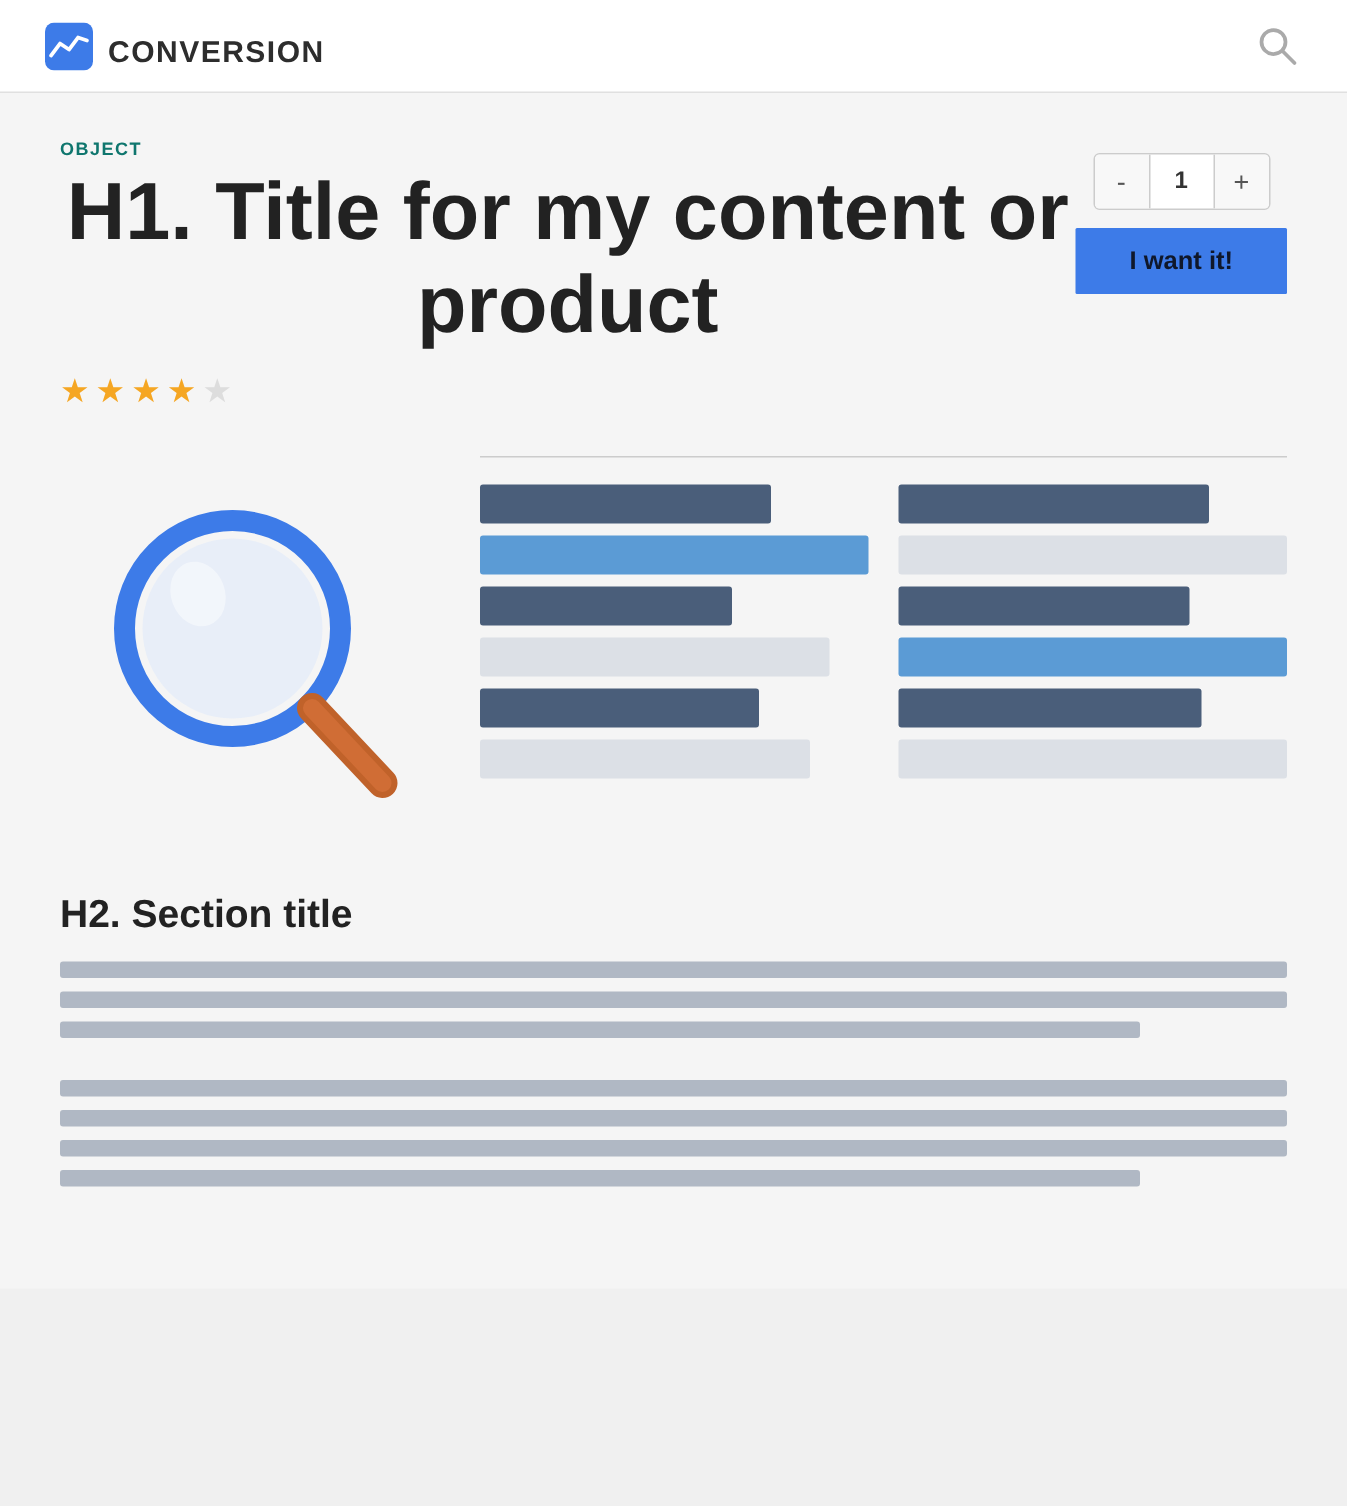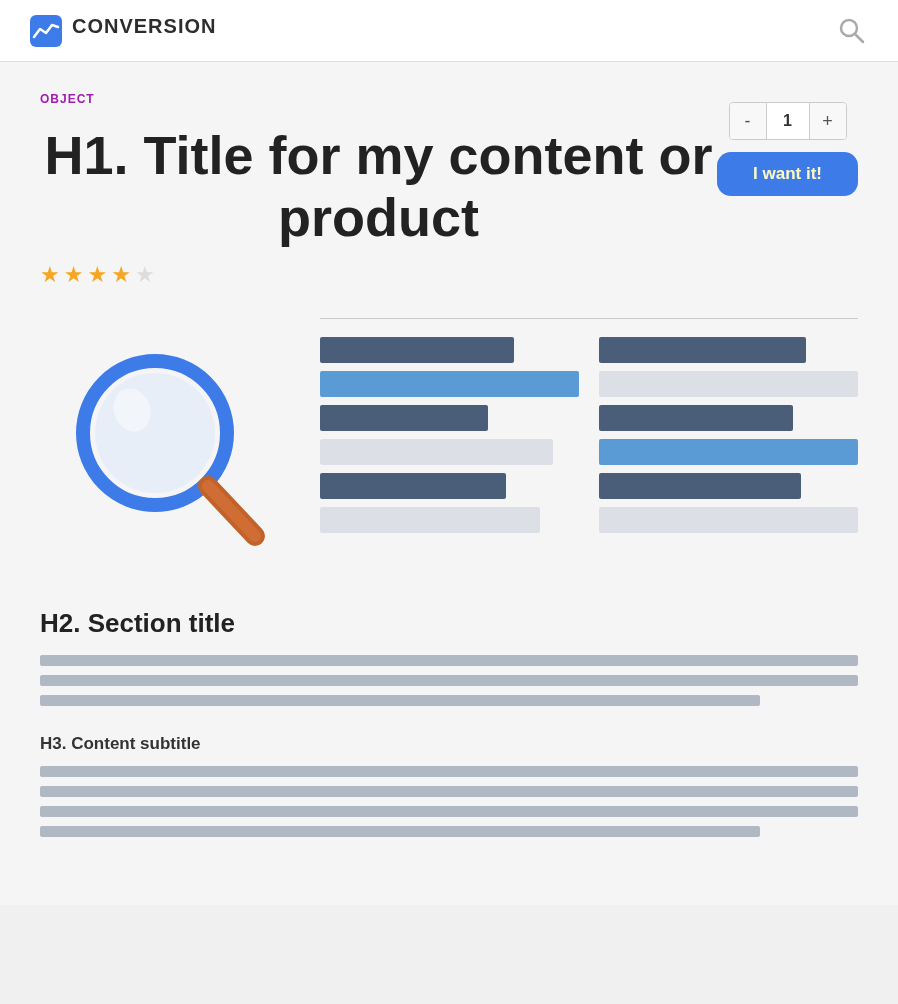--- a/index.html
+++ b/index.html
@@ -15,21 +15,21 @@
       background: #ffffff;
       display: flex;
       align-items: center;
       justify-content: space-between;
       padding: 0 30px;
       height: 62px;
       border-bottom: 1px solid #e0e0e0;
     }
     .logo-area {
       display: flex;
-      align-items: flex-start;
+      align-items: flex-end;
       gap: 10px;
     }
     .logo-icon {
       width: 32px;
       height: 32px;
     }
     .logo-text {
       font-size: 20px;
       font-weight: 700;
       color: #2d2d2d;
@@ -54,23 +54,23 @@
       align-items: flex-start;
       justify-content: space-between;
       margin-bottom: 30px;
     }
     .title-area {
       flex: 1;
     }
     .object-label {
       font-size: 12px;
       font-weight: 700;
-      color: #a21caf;
+      color: #0f766e;
       letter-spacing: 1px;
-      margin-bottom: 18px;
+      margin-bottom: 4px;
     }
     .h1-title {
       font-size: 54px;
       font-weight: 800;
       color: #222;
       line-height: 1.15;
       margin-bottom: 14px;
       text-align: center;
     }
     .stars {
@@ -120,23 +120,23 @@
       font-weight: 600;
       color: #333;
       border-left: 1px solid #ccc;
       border-right: 1px solid #ccc;
       display: flex;
       align-items: center;
       justify-content: center;
     }
     .want-it-btn {
       background: #3d7be8;
-      color: #fef9c3;
+      color: #0f172a;
       border: none;
-      border-radius: 14px;
+      border-radius: 1px;
       padding: 12px 36px;
       font-size: 17px;
       font-weight: 600;
       cursor: pointer;
       white-space: nowrap;
     }
 
     
     .middle-section {
       display: flex;
@@ -308,21 +308,20 @@
   <div class="content-section">
     <h2 class="h2-content-title">H2. Section title</h2>
     <div class="text-lines">
       <div class="text-line"></div>
       <div class="text-line"></div>
       <div class="text-line short"></div>
     </div>
   </div>
 
   <div class="content-section">
-    <h3 class="h3-content-subtitle">H3. Content subtitle</h3>
     <div class="text-lines">
       <div class="text-line"></div>
       <div class="text-line"></div>
       <div class="text-line"></div>
       <div class="text-line short"></div>
     </div>
   </div>
 
 </main>
 

